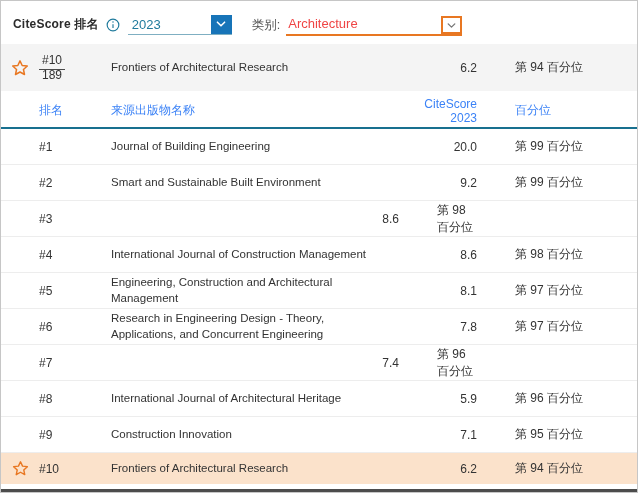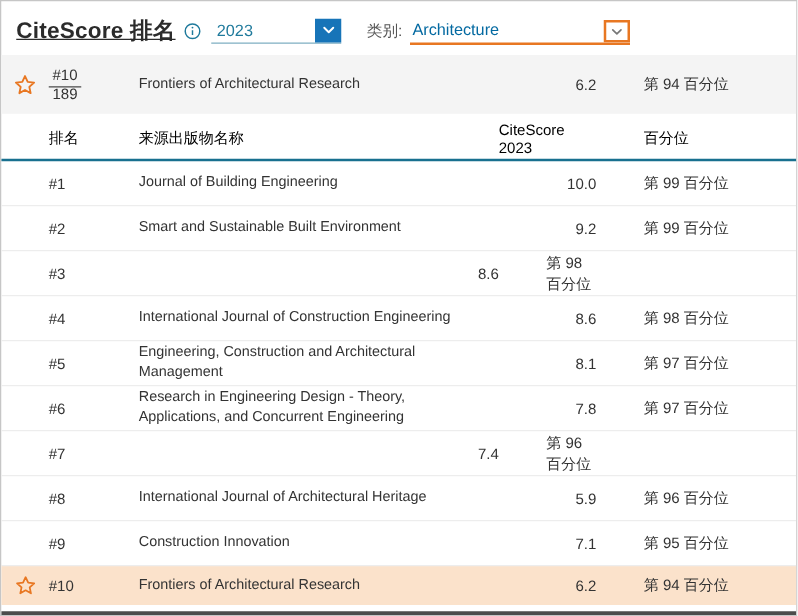--- a/index.html
+++ b/index.html
@@ -3,50 +3,50 @@
 <meta charset="utf-8">
 <style>
   html,body { margin:0; padding:0; background:#fff; }
   .app {
     width:638px; height:493px; box-sizing:border-box;
     border:1px solid #c6c6c6; background:#fff; position:relative; overflow:hidden;
     font-family:"Liberation Sans", sans-serif; color:#333;
   }
   
   .controls { display:flex; align-items:center; padding:11px 14px 1px 12px; }
-  .title { font-size:18px; font-weight:700; color:#2b2b2b; letter-spacing:.2px;text-decoration:underline; }
+  .title { font-size:12px; font-weight:700; color:#2b2b2b; letter-spacing:.2px; }
   .info-btn { margin:2px 8px 0 7px; display:flex; align-items:center; background:none; border:none; padding:0; cursor:pointer; }
   .select { display:flex; align-items:flex-end; cursor:pointer; }
   .year-select { width:104px; border-bottom:1px solid #7fafc2; justify-content:space-between; margin-top:1px; }
   .year-value { color:#1f7a9c; font-size:13px; padding:0 2px 2px 4px; }
   .chev-btn-blue {
     width:21px; height:19px; background:#1774b8; border:none; display:flex;
     align-items:center; justify-content:center; padding:0; cursor:pointer;
   }
   .category-label { color:#555; font-size:12.5px; margin:4px 6px 0 20px; align-self:flex-end; padding-bottom:2px; }
   .cat-select { width:176px; border-bottom:2px solid #e87722; justify-content:space-between; margin-top:4px; }
-  .cat-value { color:#0369a1; font-size:13px; padding:0 2px 3px 2px; }
+  .cat-value { color:#ef4444; font-size:13px; padding:0 2px 3px 2px; }
   .chev-btn-orange {
     width:21px; height:18px; background:#fff; border:2px solid #e87722; box-sizing:border-box;
     display:flex; align-items:center; justify-content:center; padding:0; cursor:pointer; margin-bottom:0;
   }
   
   .grid { display:grid; grid-template-columns:38px 72px 1fr 78px 160px; align-items:center; }
   .cell { min-width:0; }
   .star-cell { display:flex; justify-content:center; align-items:center; }
   .cell-score { text-align:right; }
   .cell-perc { padding-left:38px; font-size:12px; }
   
   .pinned { background:#f4f4f4; min-height:47px; margin-top:7px; font-size:12px; }
   .fraction { display:inline-block; text-align:center; font-size:12px; color:#333; line-height:1.25; }
   .fraction .top { border-bottom:1px solid #4a4a4a; padding:0 3px 2px 3px; }
   .fraction .bottom { padding-top:2px; }
   .name { font-size:11.5px; padding-right:18px; line-height:1.35; }
   
-  .col-header { min-height:33px; margin-top:3px; font-size:12px; color:#000000; border-bottom:2px solid #18708f; }
+  .col-header { min-height:33px; margin-top:3px; font-size:12px; color:#3b82f6; border-bottom:2px solid #18708f; }
   
   .rows { }
   .row { min-height:35px; font-size:12px; border-top:1px solid #ededed; cursor:pointer; }
   .rows .row:first-child { border-top:none; }
   .row.highlighted { background:#fbe2cb; min-height:31px; }
   .row .hidden-star { visibility:hidden; }
   
   .bottom-bar { position:absolute; left:0; right:0; bottom:0; height:3px; background:#4c4c4c; }
 </style>
 </head>
@@ -99,34 +99,34 @@
     </div>
     <div class="cell name">Frontiers of Architectural Research</div>
     <div class="cell cell-score">6.2</div>
     <div class="cell cell-perc">第 94 百分位</div>
   </div>
 
   <div class="grid col-header">
     <div class="cell"></div>
     <div class="cell">排名</div>
     <div class="cell">来源出版物名称</div>
-    <div class="cell" style="text-align:left;">CiteScore 2023</div>
+    <div class="cell" style="text-align:right;">CiteScore 2023</div>
     <div class="cell cell-perc">百分位</div>
   </div>
 
   <div class="rows">
       <div class="grid row">
       <div class="cell star-cell hidden-star">
         <svg width="17" height="17" viewBox="0 0 24 24" fill="none" stroke="#e87722" stroke-width="2" stroke-linejoin="round">
           <path d="M12 2.5l2.9 6.2 6.8.7-5.1 4.6 1.4 6.7-6-3.4-6 3.4 1.4-6.7L2.3 9.4l6.8-.7z"></path>
         </svg>
       </div>
       <div class="cell">#1</div>
       <div class="cell name">Journal of Building Engineering</div>
-      <div class="cell cell-score">10.0</div>
+      <div class="cell cell-score">20.0</div>
       <div class="cell cell-perc">第 99 百分位</div>
     </div>
       <div class="grid row">
       <div class="cell star-cell hidden-star">
         <svg width="17" height="17" viewBox="0 0 24 24" fill="none" stroke="#e87722" stroke-width="2" stroke-linejoin="round">
           <path d="M12 2.5l2.9 6.2 6.8.7-5.1 4.6 1.4 6.7-6-3.4-6 3.4 1.4-6.7L2.3 9.4l6.8-.7z"></path>
         </svg>
       </div>
       <div class="cell">#2</div>
       <div class="cell name">Smart and Sustainable Built Environment</div>
@@ -143,21 +143,21 @@
       <div class="cell cell-score">8.6</div>
       <div class="cell cell-perc">第 98 百分位</div>
     </div>
       <div class="grid row">
       <div class="cell star-cell hidden-star">
         <svg width="17" height="17" viewBox="0 0 24 24" fill="none" stroke="#e87722" stroke-width="2" stroke-linejoin="round">
           <path d="M12 2.5l2.9 6.2 6.8.7-5.1 4.6 1.4 6.7-6-3.4-6 3.4 1.4-6.7L2.3 9.4l6.8-.7z"></path>
         </svg>
       </div>
       <div class="cell">#4</div>
-      <div class="cell name">International Journal of Construction Engineering</div>
+      <div class="cell name">International Journal of Construction Management</div>
       <div class="cell cell-score">8.6</div>
       <div class="cell cell-perc">第 98 百分位</div>
     </div>
       <div class="grid row">
       <div class="cell star-cell hidden-star">
         <svg width="17" height="17" viewBox="0 0 24 24" fill="none" stroke="#e87722" stroke-width="2" stroke-linejoin="round">
           <path d="M12 2.5l2.9 6.2 6.8.7-5.1 4.6 1.4 6.7-6-3.4-6 3.4 1.4-6.7L2.3 9.4l6.8-.7z"></path>
         </svg>
       </div>
       <div class="cell">#5</div>

